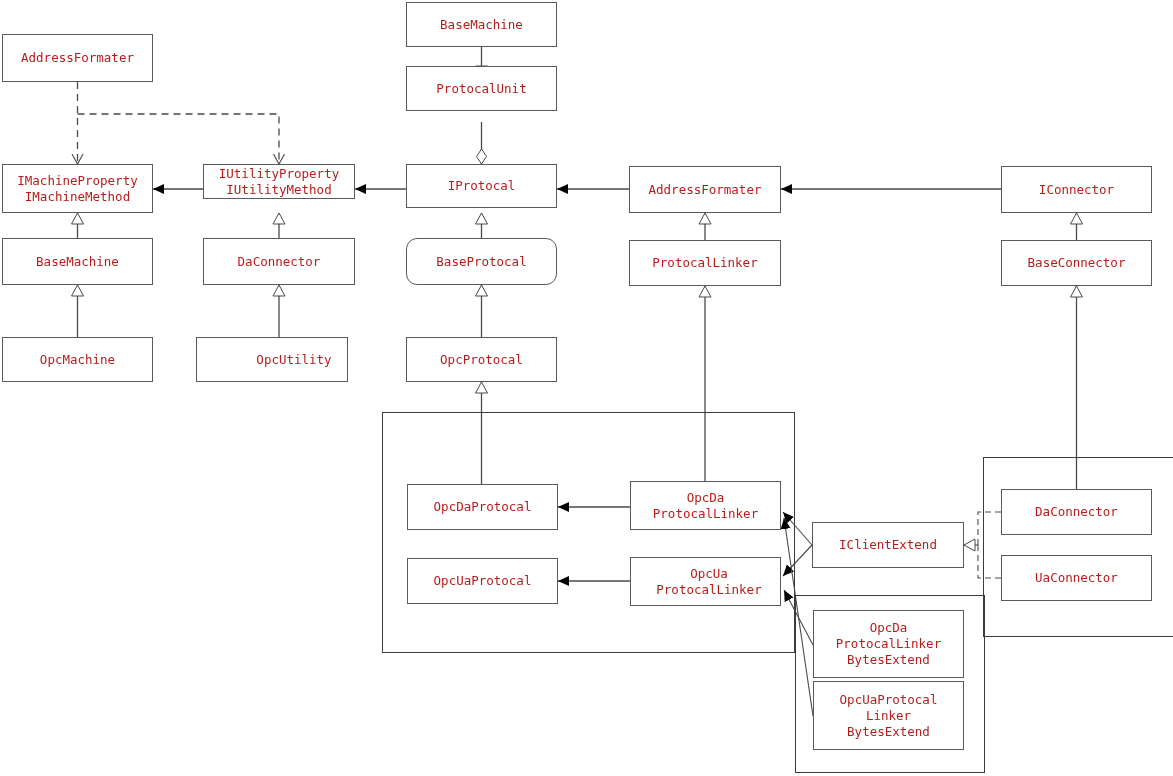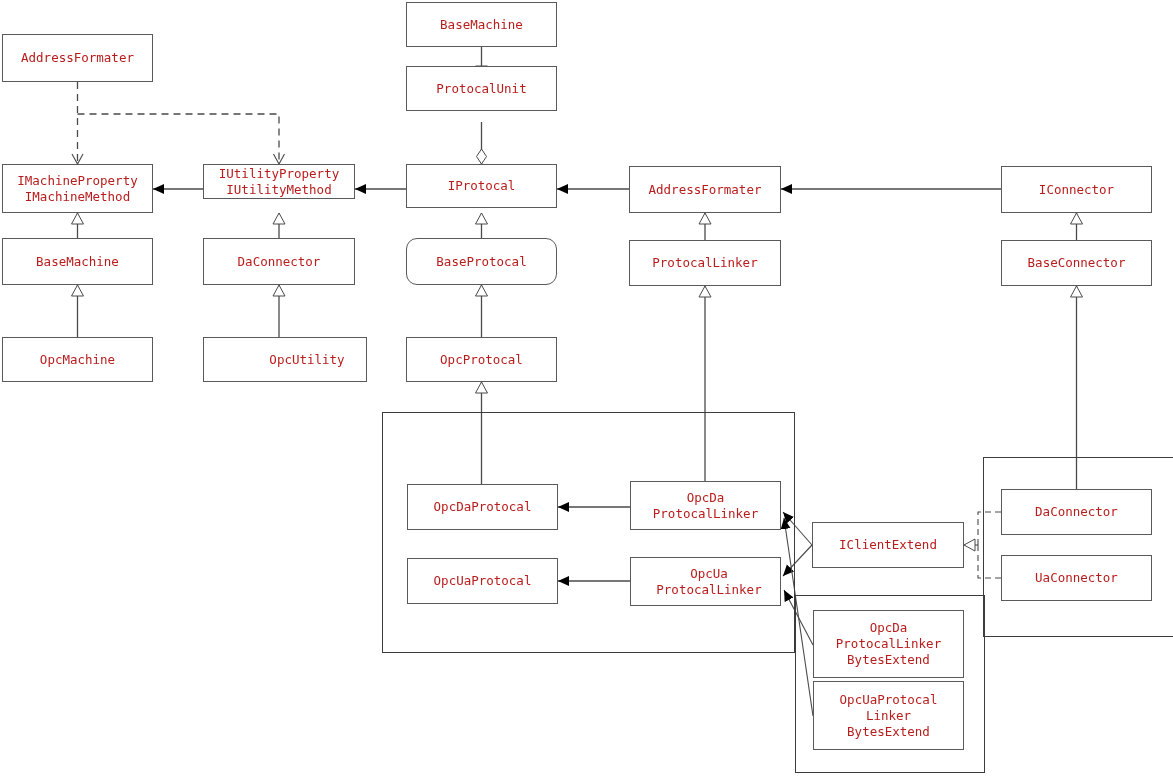--- a/index.html
+++ b/index.html
@@ -186,21 +186,21 @@
 IUtilityMethod</div>
   <div class="node" style="left:406px; top:164px; width:151px; height:44px;">IProtocal</div>
   <div class="node" style="left:629px; top:166px; width:152px; height:47px;">AddressFormater</div>
   <div class="node" style="left:1001px; top:166px; width:151px; height:47px;">IConnector</div>
   <div class="node" style="left:2px; top:238px; width:151px; height:47px;">BaseMachine</div>
   <div class="node" style="left:203px; top:238px; width:152px; height:47px;">DaConnector</div>
   <div class="node" style="left:406px; top:238px; width:151px; height:47px;border-radius:11px;">BaseProtocal</div>
   <div class="node" style="left:629px; top:240px; width:152px; height:46px;">ProtocalLinker</div>
   <div class="node" style="left:1001px; top:240px; width:151px; height:46px;">BaseConnector</div>
   <div class="node" style="left:2px; top:337px; width:151px; height:45px;">OpcMachine</div>
-  <div class="node" style="left:203px; top:337px; width:164px; height:45px;padding-left:44px;">OpcUtility</div>
+  <div class="node" style="left:196px; top:337px; width:152px; height:45px;padding-left:44px;">OpcUtility</div>
   <div class="node" style="left:406px; top:337px; width:151px; height:45px;">OpcProtocal</div>
   <div class="node" style="left:407px; top:484px; width:151px; height:46px;">OpcDaProtocal</div>
   <div class="node" style="left:407px; top:558px; width:151px; height:46px;">OpcUaProtocal</div>
   <div class="node" style="left:630px; top:481px; width:151px; height:49px;">OpcDa
 ProtocalLinker</div>
   <div class="node" style="left:630px; top:557px; width:151px; height:49px;padding-left:7px;">OpcUa
 ProtocalLinker</div>
   <div class="node" style="left:812px; top:522px; width:152px; height:46px;">IClientExtend</div>
   <div class="node" style="left:1001px; top:489px; width:151px; height:46px;">DaConnector</div>
   <div class="node" style="left:1001px; top:555px; width:151px; height:46px;">UaConnector</div>

